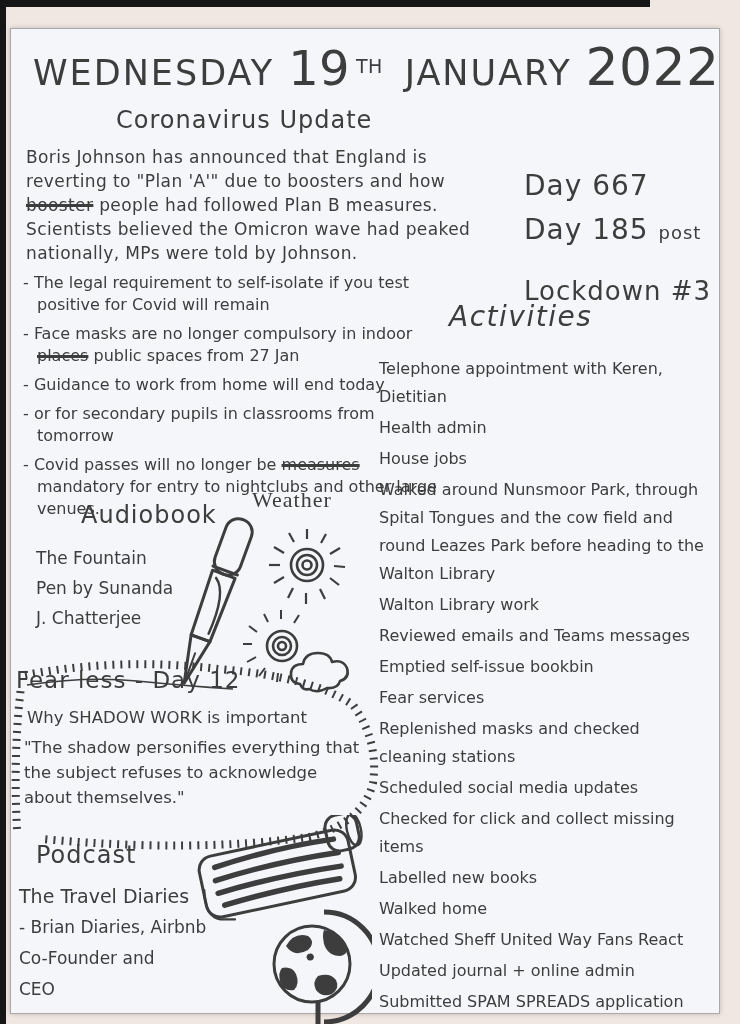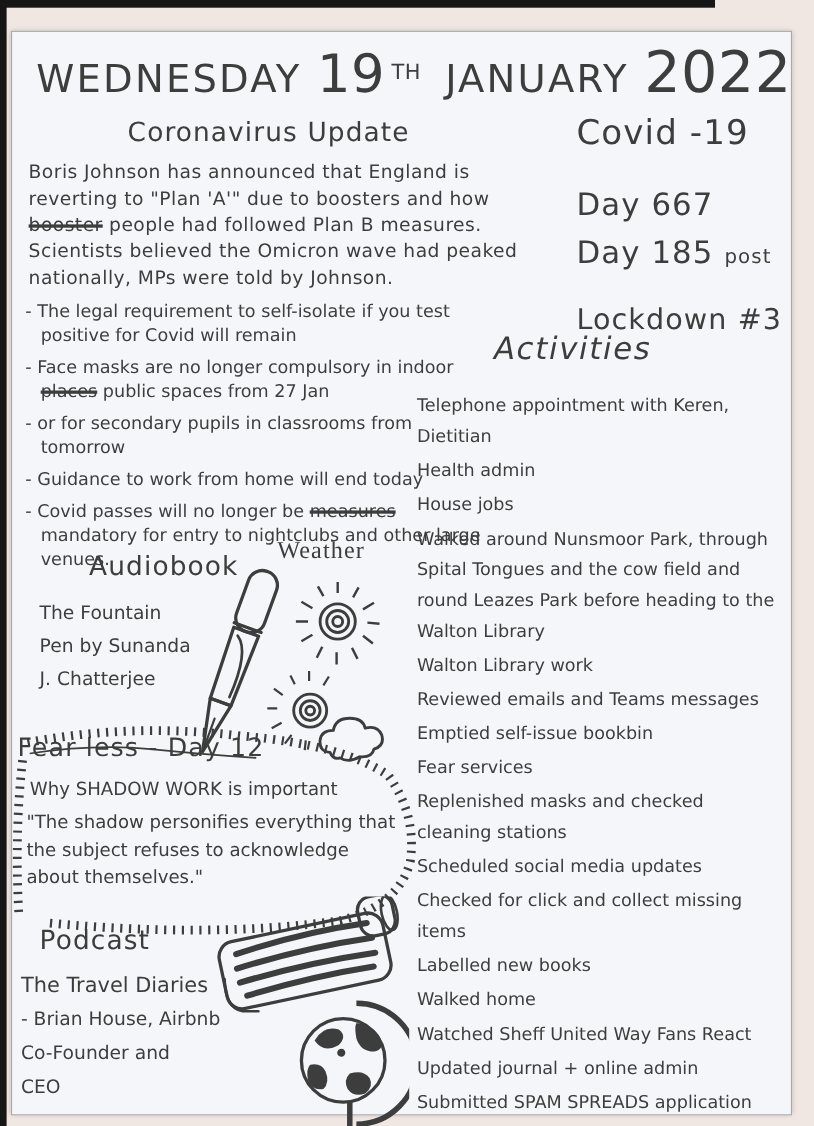--- a/index.html
+++ b/index.html
@@ -83,33 +83,32 @@
     <div class="bullet">
       <span>-</span>
       <span>The legal requirement to self-isolate if you test positive for Covid will remain</span><span class="strike"></span><span></span>
     </div>
     <div class="bullet">
       <span>-</span>
       <span>Face masks are no longer compulsory in indoor </span><span class="strike">places</span><span> public spaces from 27 Jan</span>
     </div>
     <div class="bullet">
       <span>-</span>
+      <span>Guidance to work from home will end today</span><span class="strike"></span><span></span>
+    </div>
+    <div class="bullet">
+      <span>-</span>
       <span>or for secondary pupils in classrooms from tomorrow</span><span class="strike"></span><span></span>
     </div>
     <div class="bullet">
       <span>-</span>
-      <span>Guidance to work from home will end today</span><span class="strike"></span><span></span>
-    </div>
-    <div class="bullet">
-      <span>-</span>
       <span>Covid passes will no longer be </span><span class="strike">measures</span><span> mandatory for entry to nightclubs and other large venues.</span>
     </div>
   </div>
 
-  <div class="abs tracker-title hand">Covid -19</div>
   <div class="abs tracker-day hand">Day 667</div>
   <div class="abs tracker-post hand">
     <span>Day 185</span>
     <span class="suffix">post</span>
   </div>
   <div class="abs tracker-lockdown hand">Lockdown #3</div>
 
   <div class="abs act-heading hand">Activities</div>
   <div class="abs act-list">
     <div class="act-item">Telephone appointment with Keren, Dietitian</div>
@@ -196,21 +195,21 @@
     <g stroke="#3d3d3d" fill="none">
       <path d="M16 44 q60 -9 110 -4 t96 8" stroke-width="1.6"></path>
       <path d="M6 188 Q2 112 10 46" stroke-width="8" stroke-dasharray="2 6"></path>
       <path d="M14 34 Q110 16 208 28 Q302 36 342 64 Q368 100 362 142 Q352 182 298 196 Q180 212 32 198" stroke-width="8" stroke-dasharray="2 6"></path>
     </g>
   </svg>
 
   <div class="abs pod-heading hand">Podcast</div>
   <div class="abs pod-lines">
     <div class="pl0">The Travel Diaries</div>
-    <div class="pl">- Brian House, Airbnb</div>
+    <div class="pl">- Brian Diaries, Airbnb</div>
     <div class="pl">Co-Founder and</div>
     <div class="pl">CEO</div>
   </div>
 
   <svg class="abs doodle" style="left:183px;top:786px;" width="182" height="122" viewBox="0 0 182 122">
     <g stroke="#3d3d3d" fill="none" stroke-width="3" stroke-linecap="round" transform="rotate(-12 91 61)">
       <rect x="140" y="12" width="32" height="36" rx="12"></rect>
       <ellipse cx="168" cy="30" rx="7" ry="16" stroke-width="2.4"></ellipse>
       <rect x="8" y="26" width="152" height="62" rx="14"></rect>
       <path d="M9 58 q-5 26 10 32 l14 3" stroke-width="2.4"></path>

